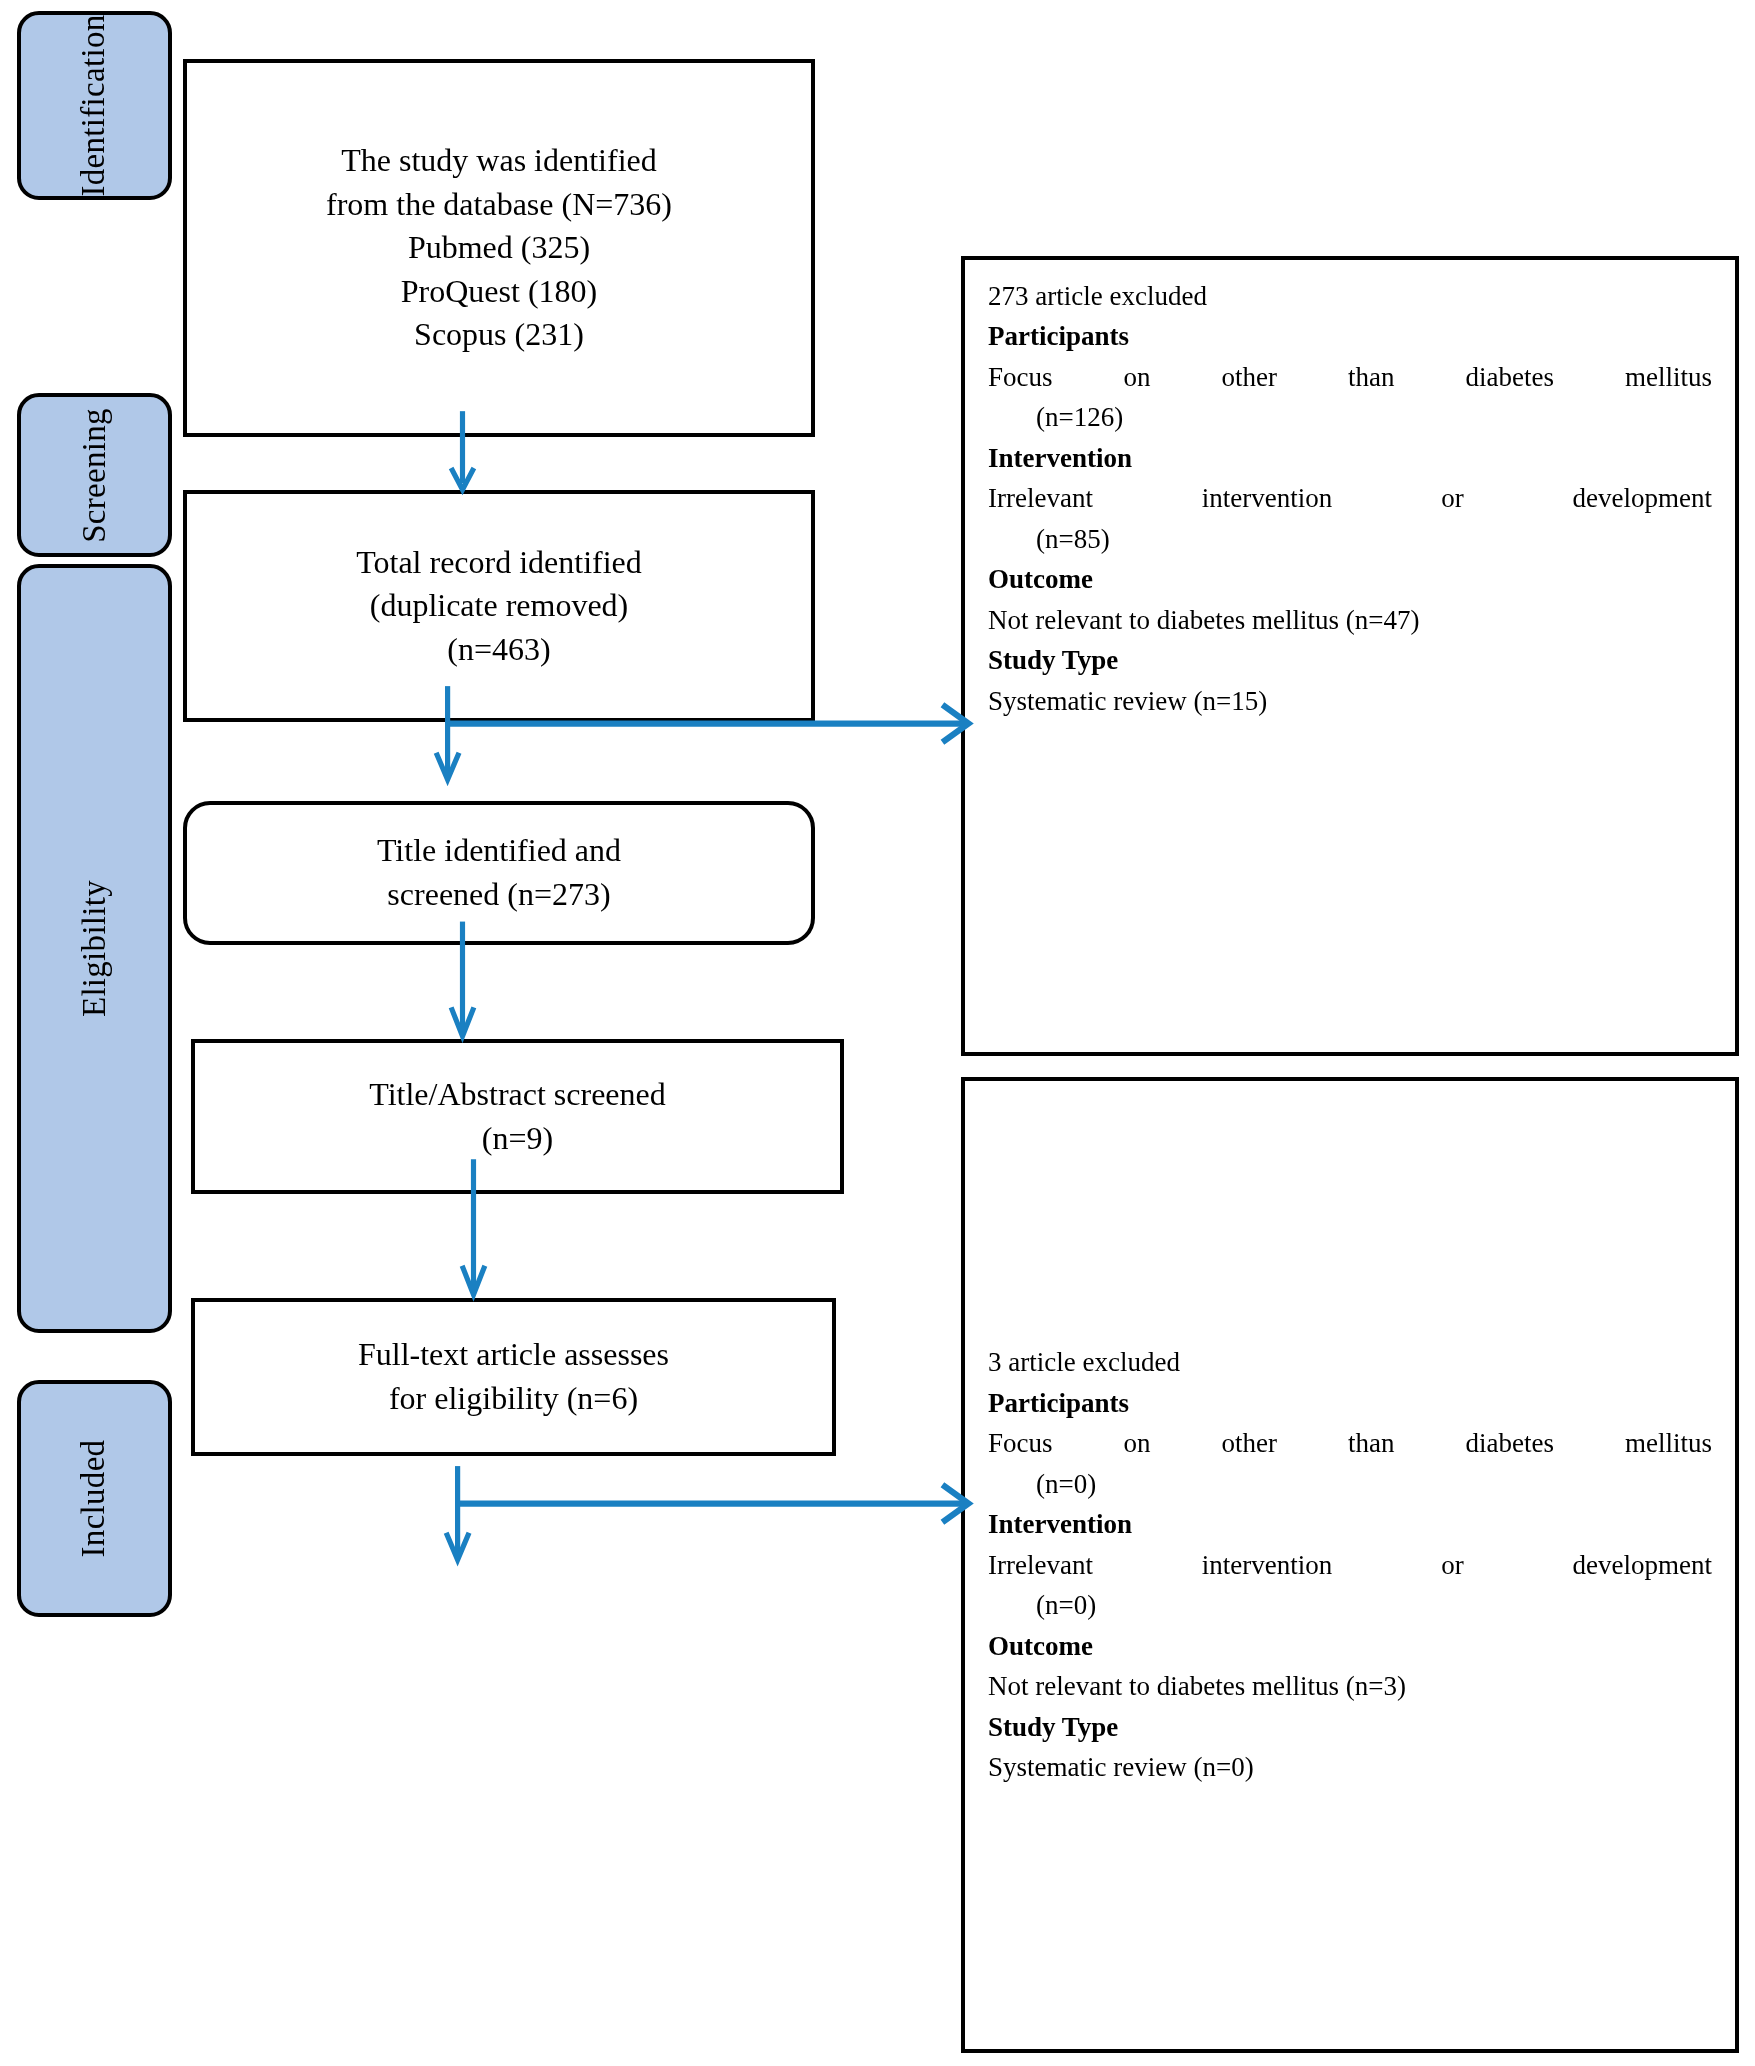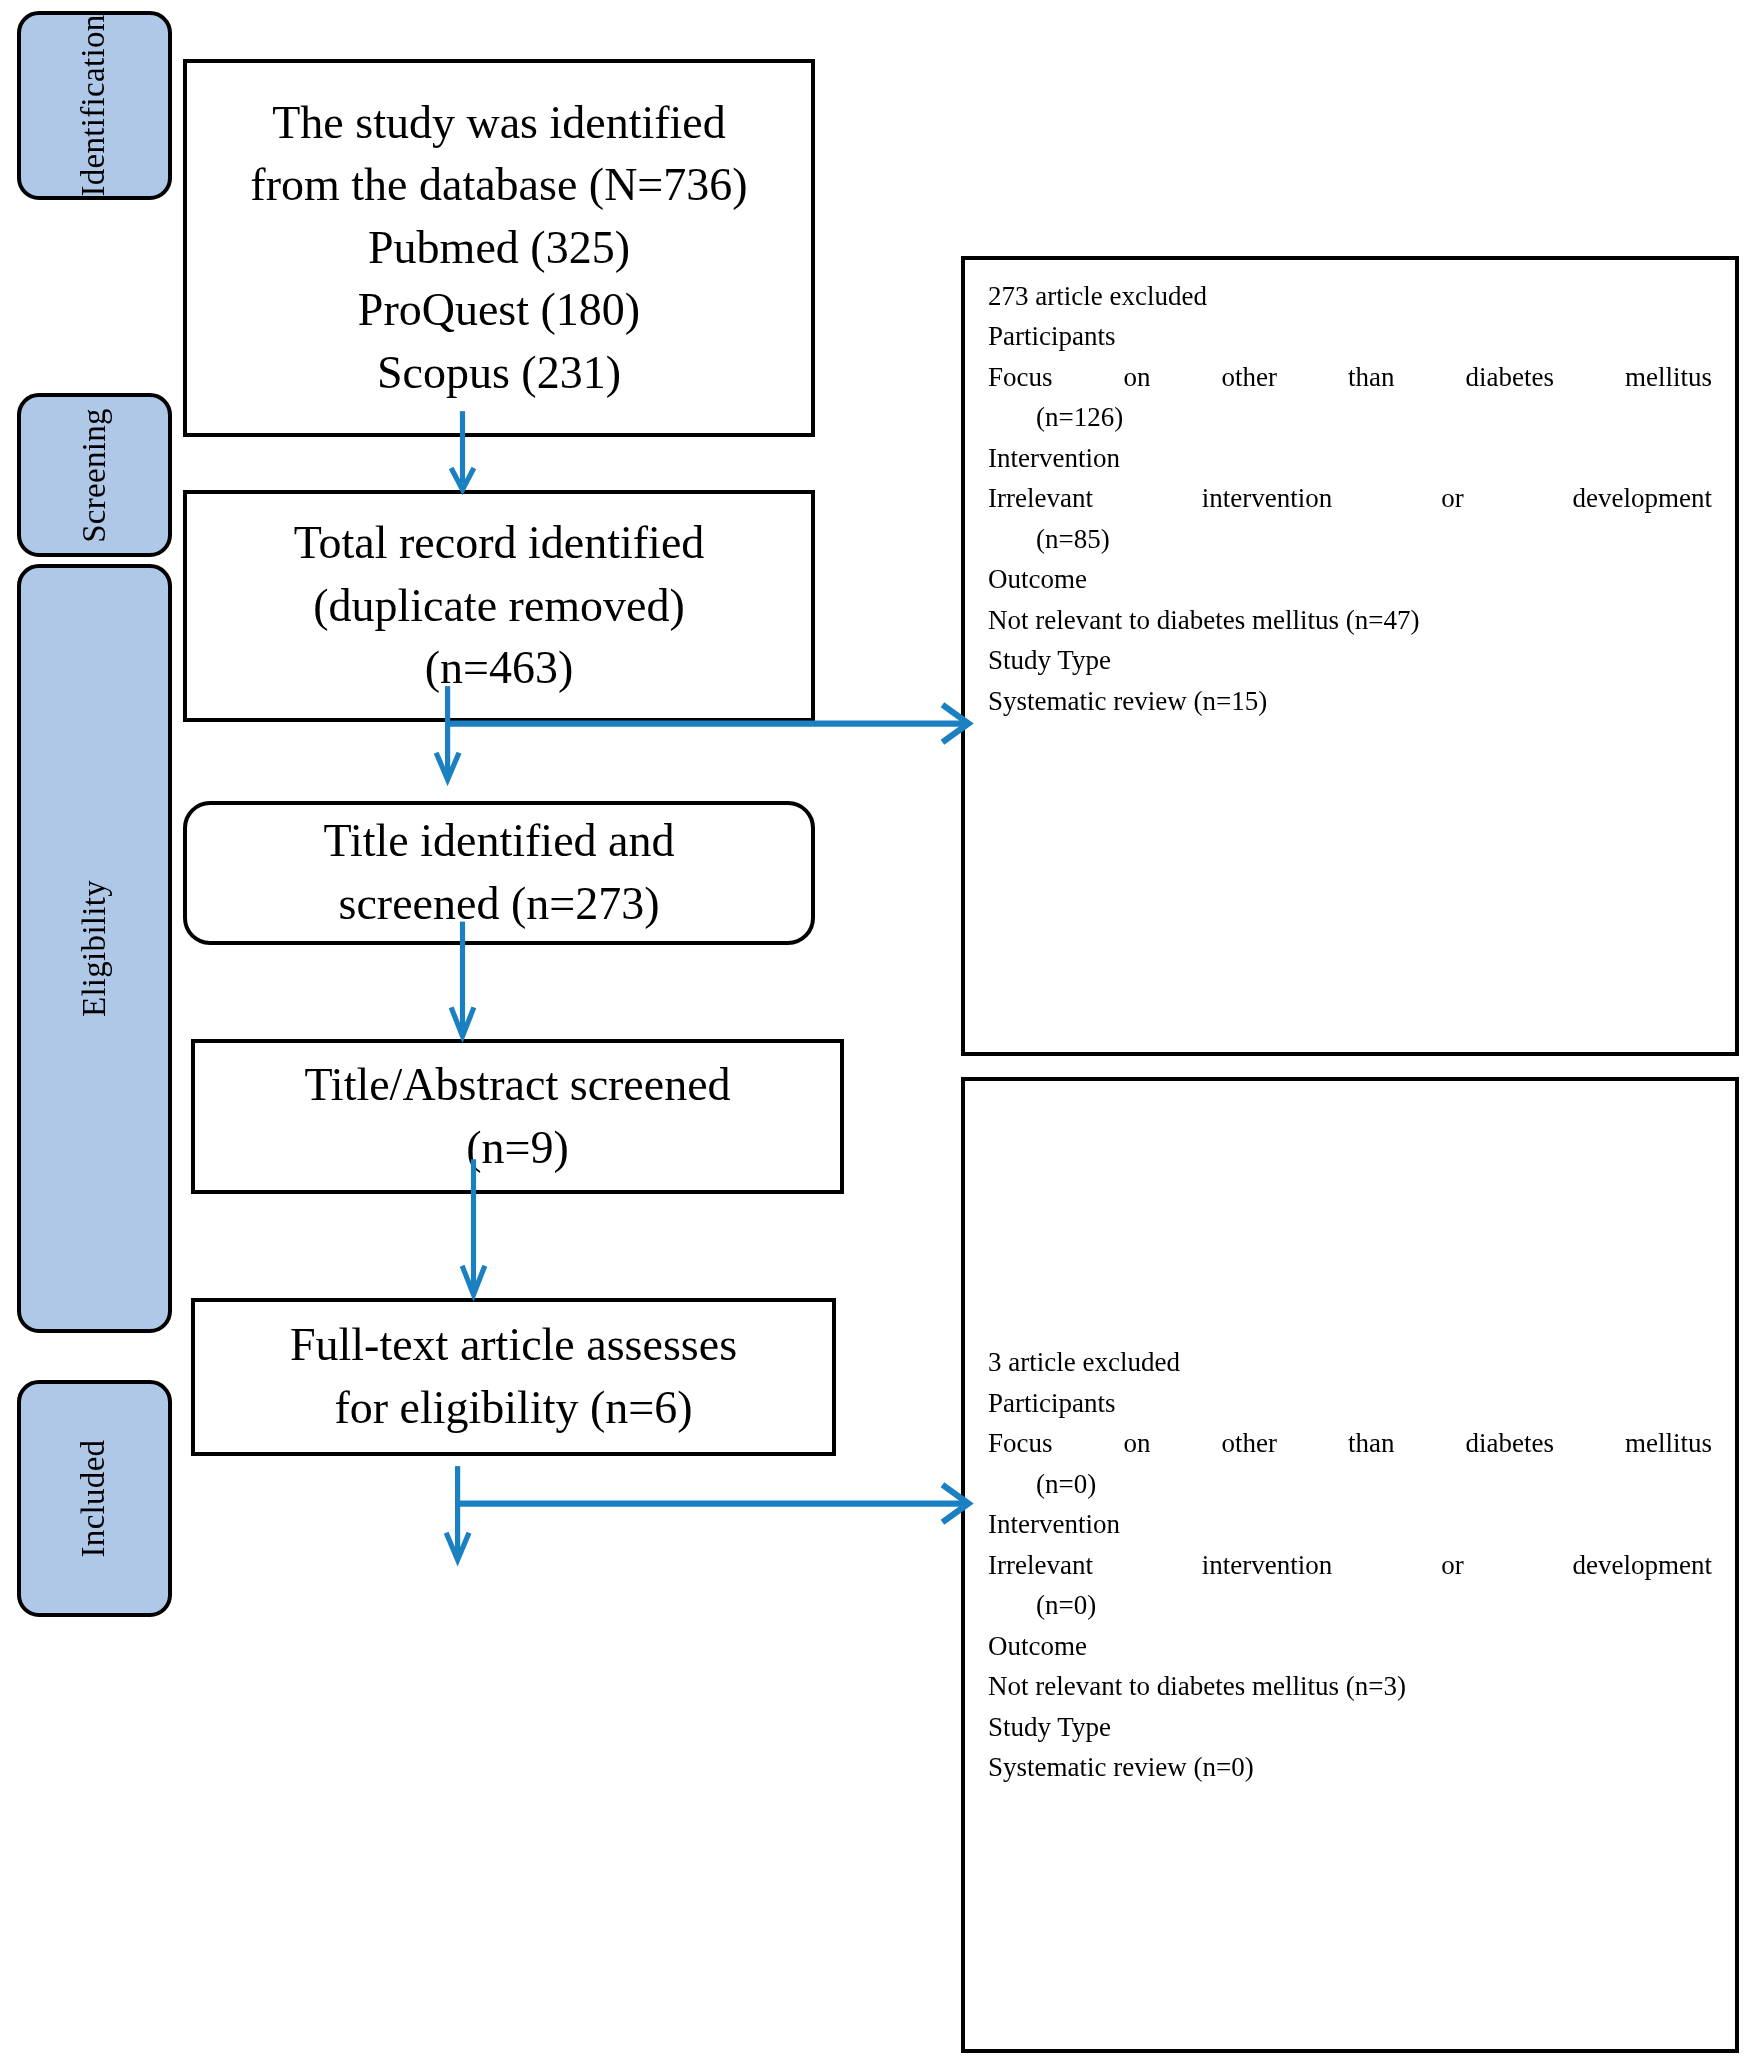--- a/index.html
+++ b/index.html
@@ -44,21 +44,21 @@
     border: 4.7px solid #000000;
     box-sizing: border-box;
     display: flex;
     flex-direction: column;
     align-items: center;
     justify-content: center;
     text-align: center;
     padding: 4.2px 13.5px;
   }
   .flow-box .line {
-    font-size: 46px;
+    font-size: 32px;
     line-height: 1.36;
     color: #000000;
     white-space: nowrap;
   }
 
   
   .excl-box {
     position: absolute;
     background: #ffffff;
     border: 4.7px solid #000000;
@@ -69,21 +69,21 @@
     justify-content: flex-start;
   }
   .excl-box.center-block { justify-content: center; }
   .excl-inner { width: 100%; }
   .excl-line {
     font-size: 27px;
     line-height: 1.50;
     color: #000000;
   }
   .excl-line.head {
-    font-weight: normal;
+    font-weight: bold;
   }
   .excl-line.justify {
     text-align: justify;
     text-align-last: justify;
   }
   .excl-line.indent {
     padding-left: 48px;
   }
 
   

